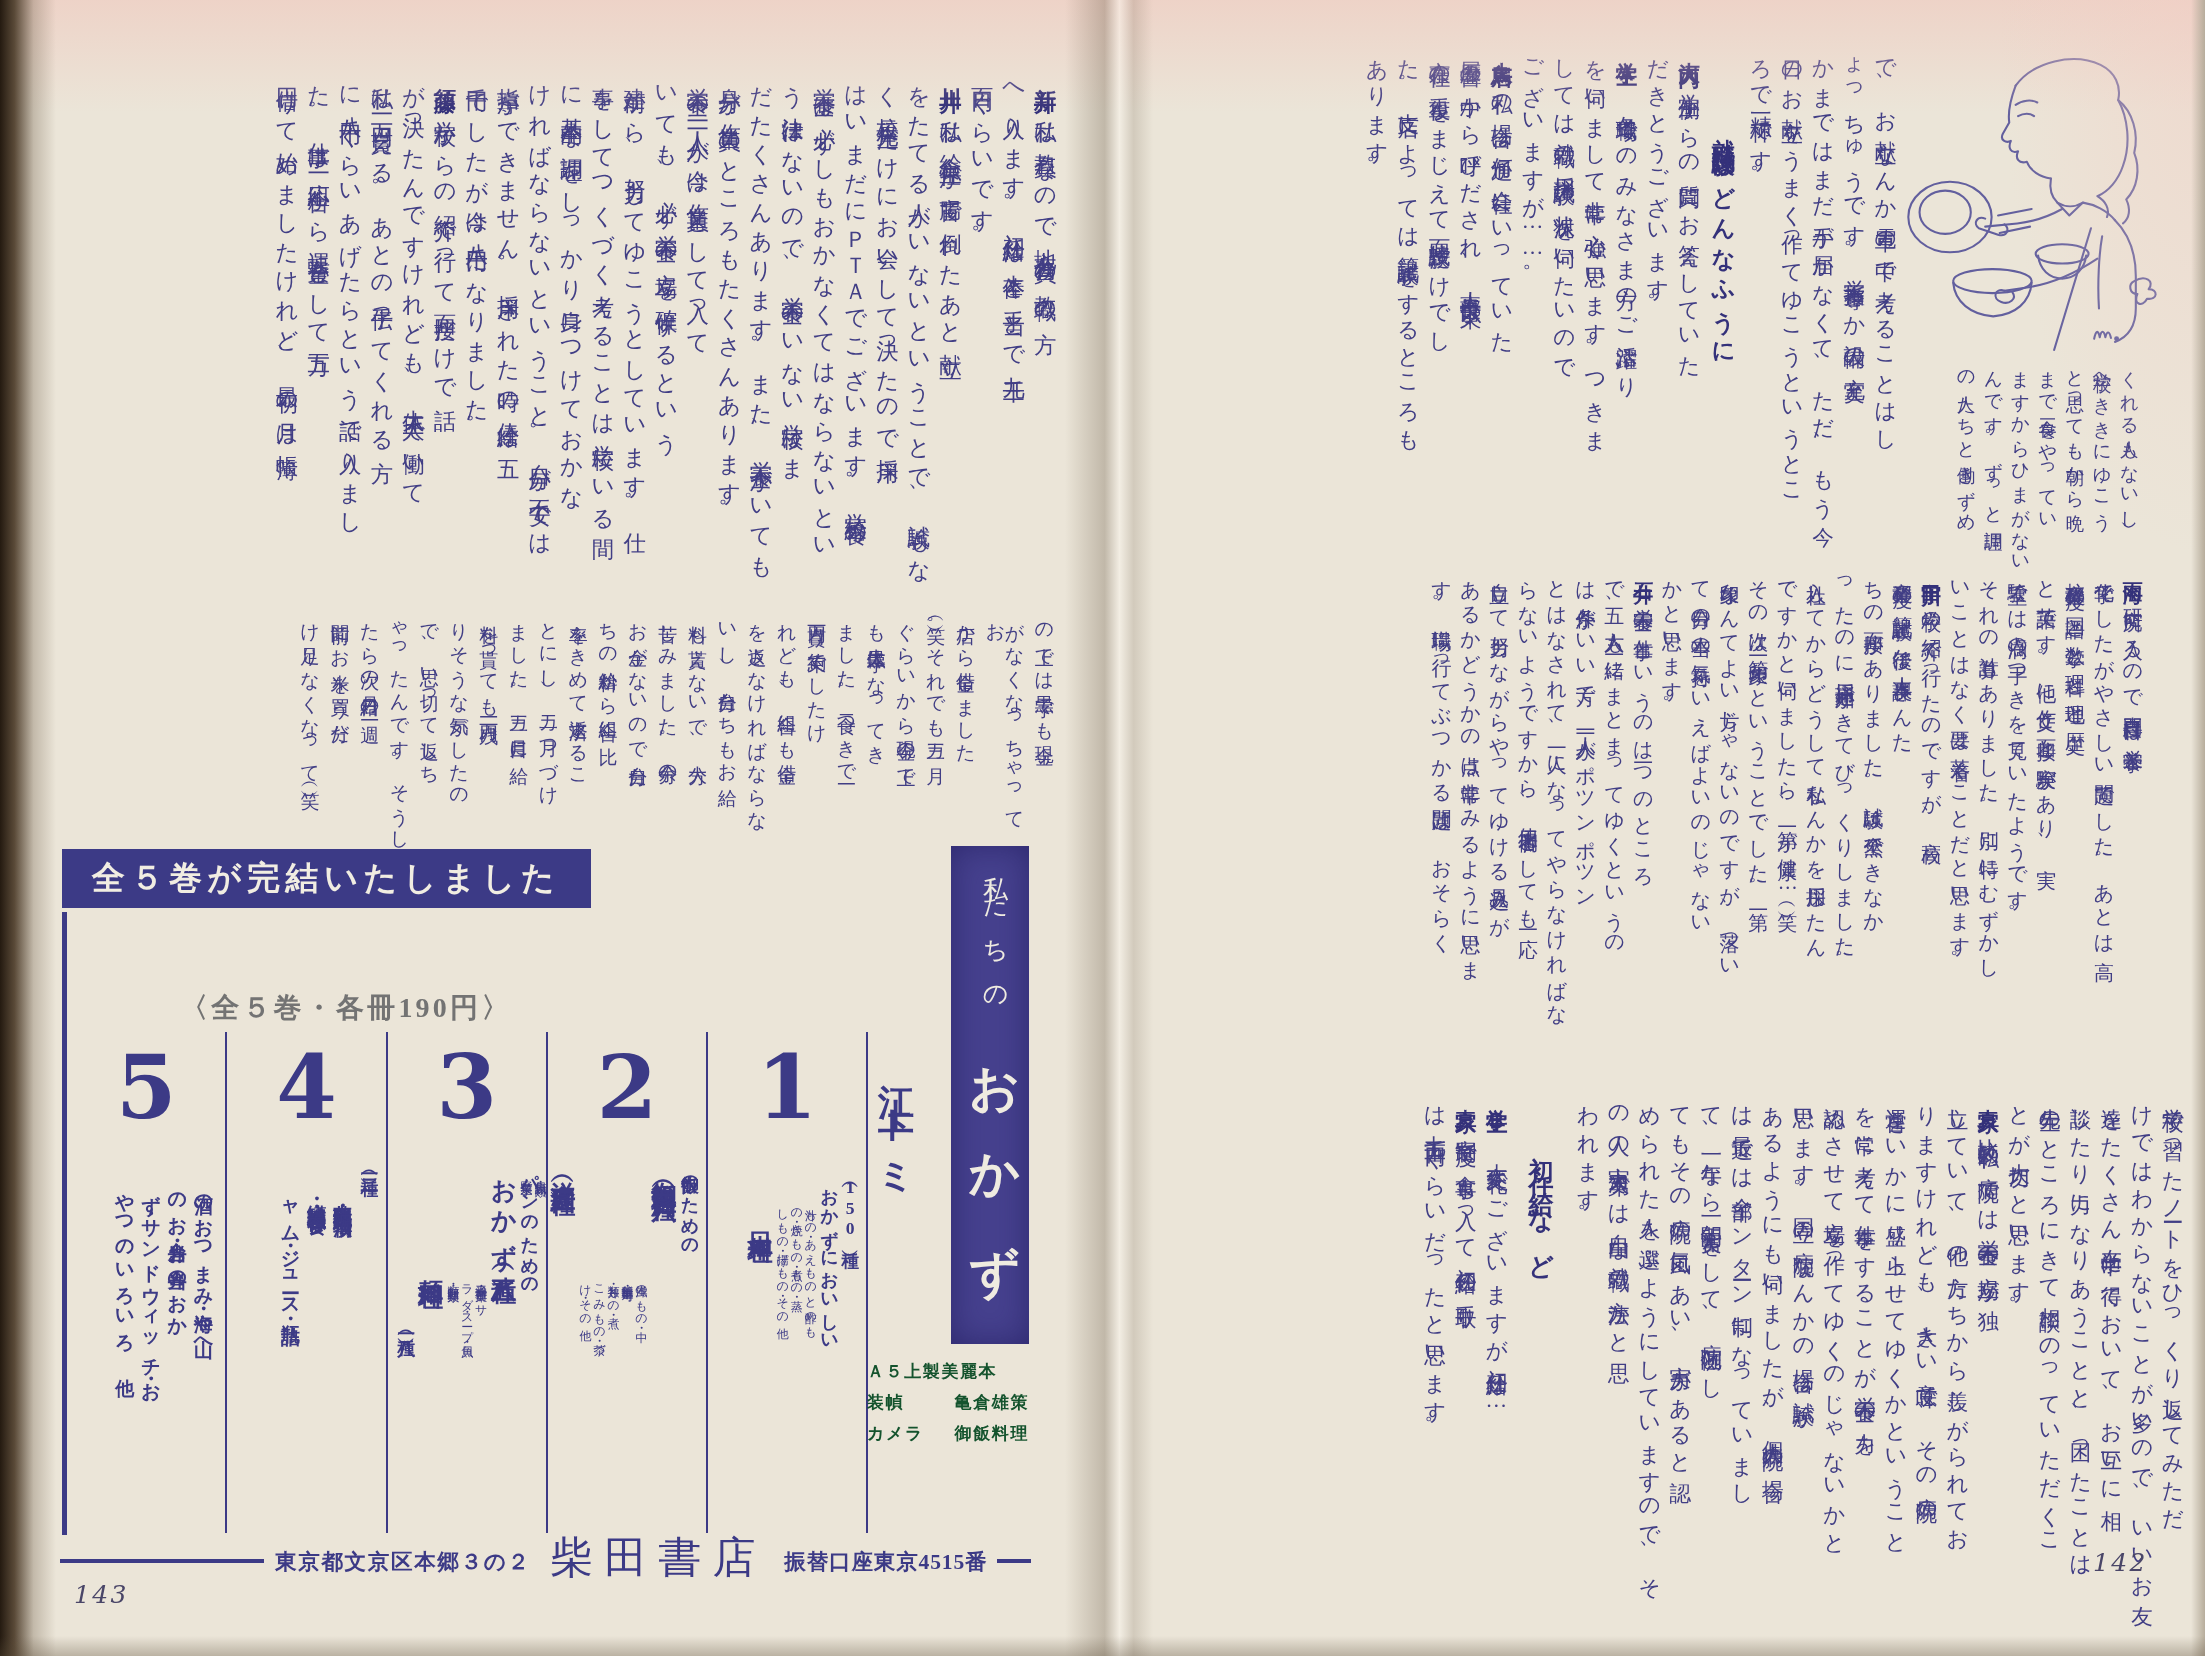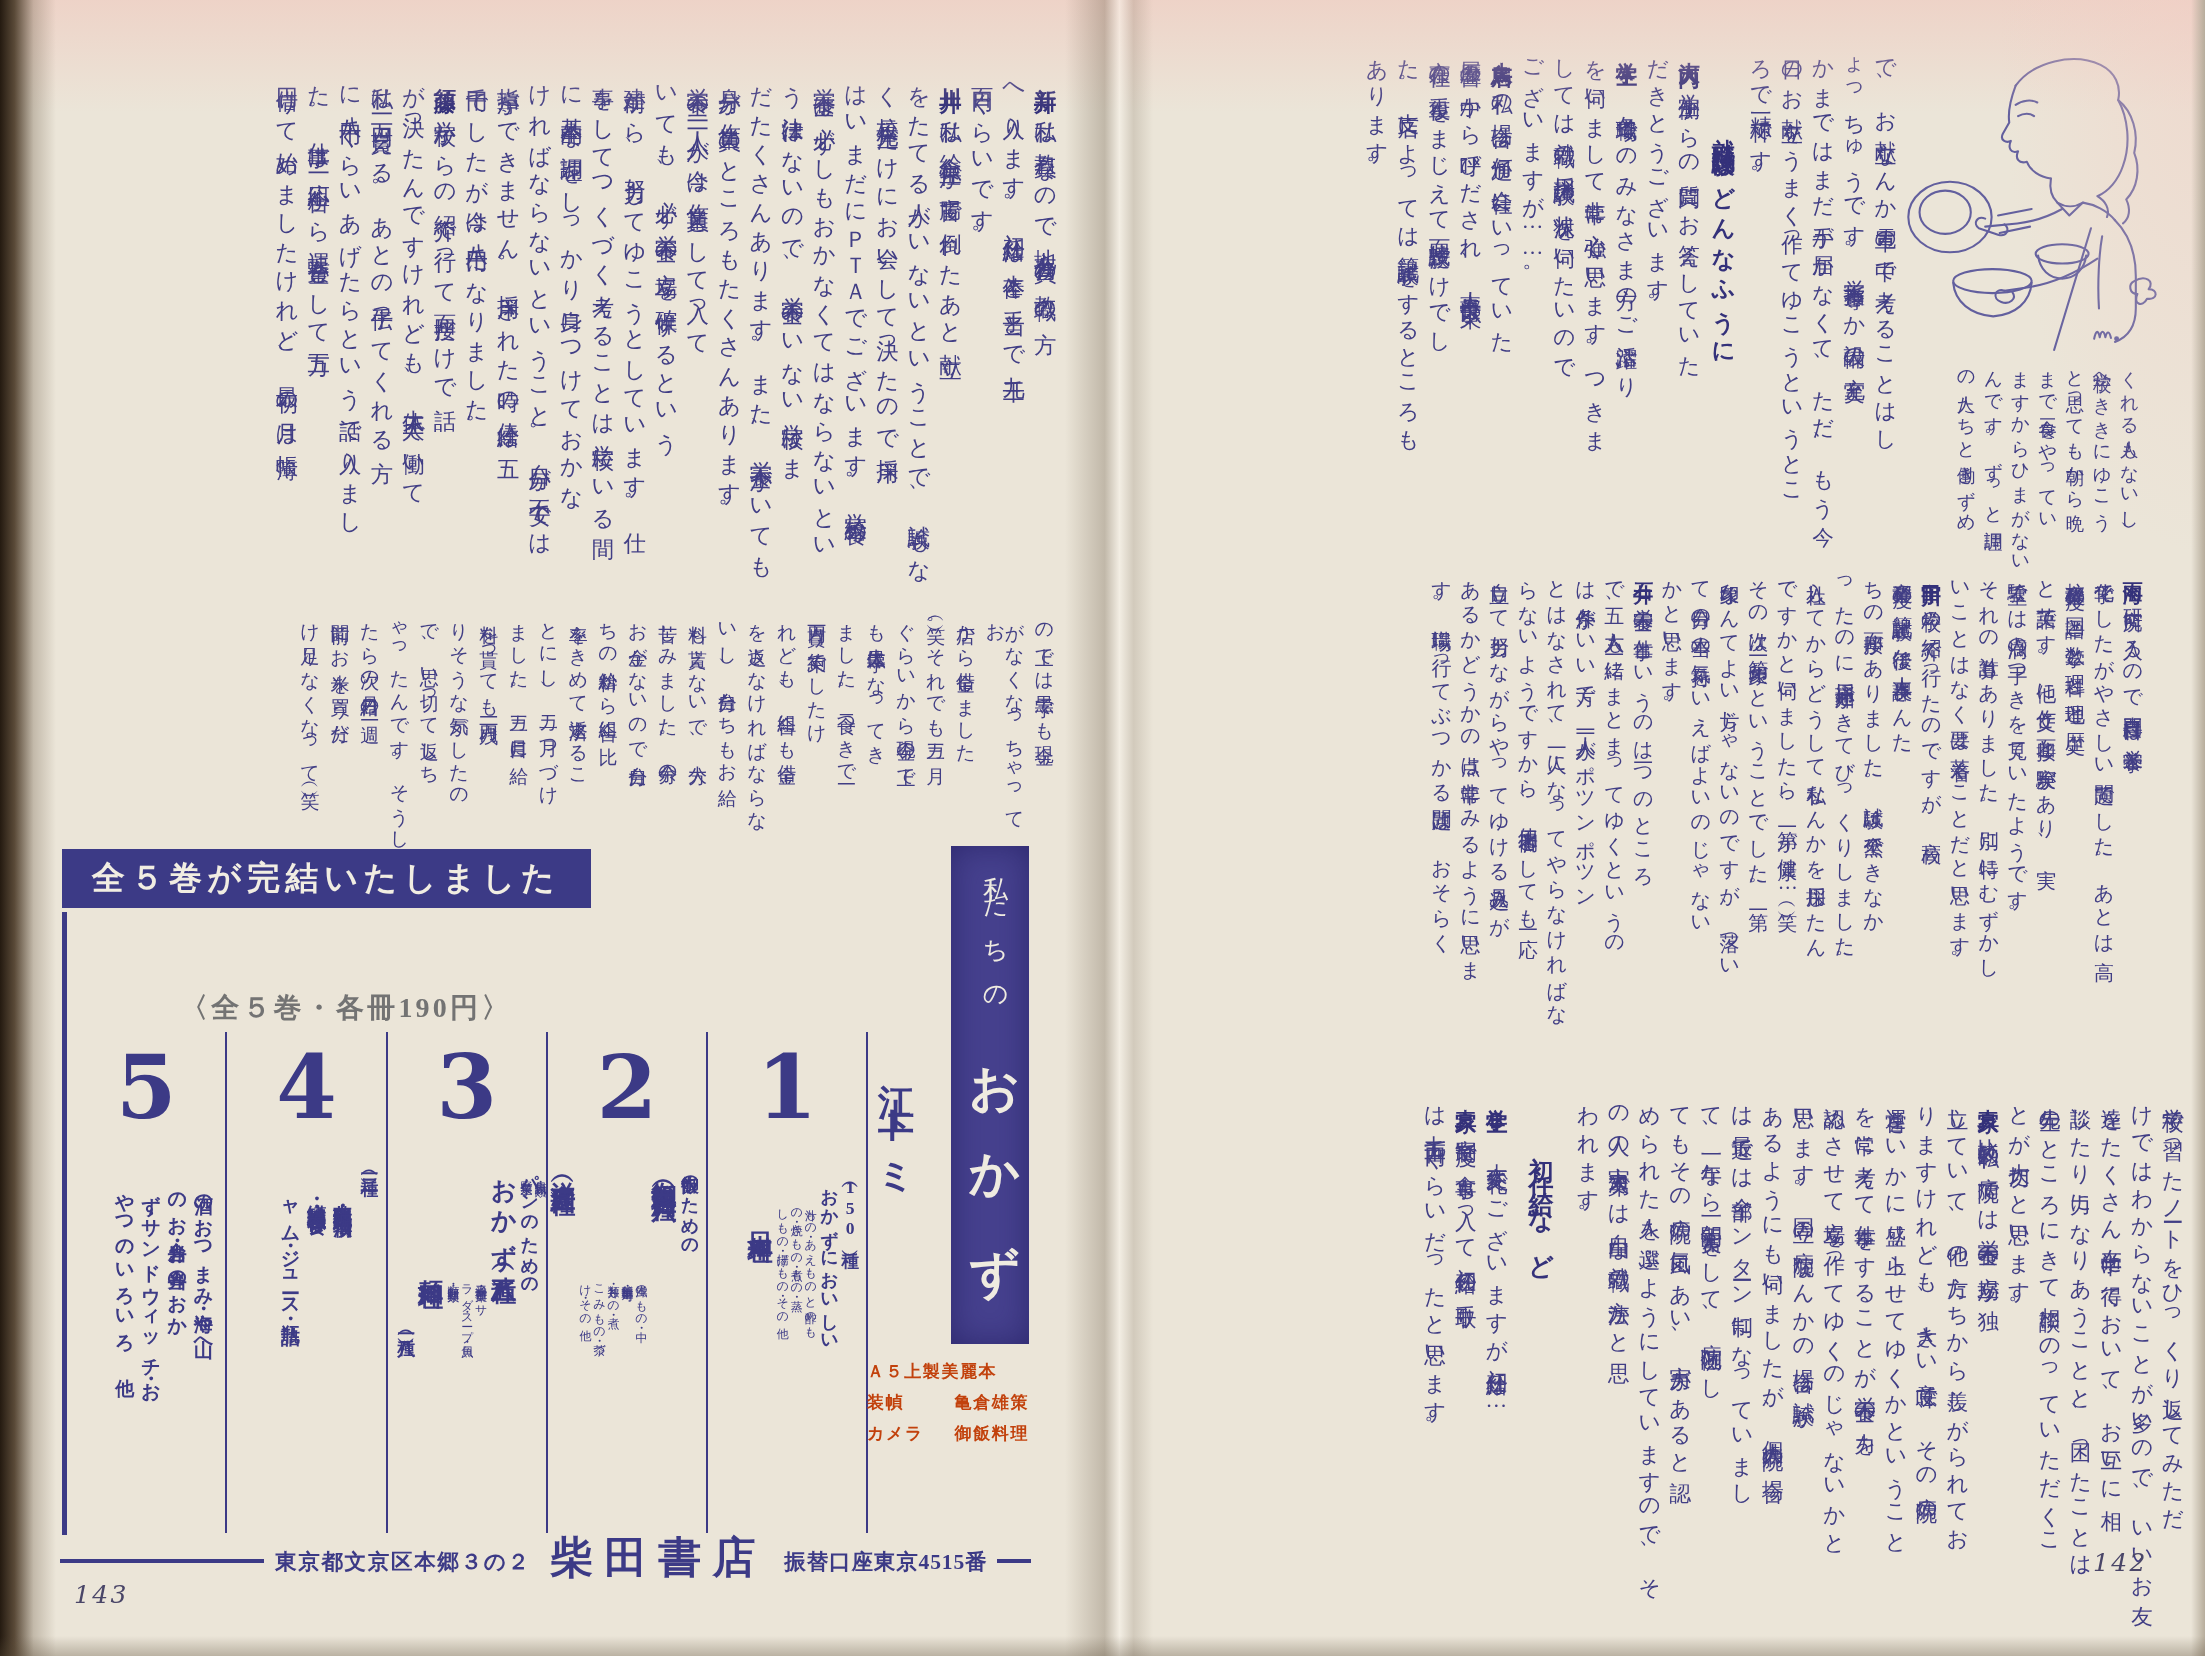--- a/index.html
+++ b/index.html
@@ -76,27 +76,27 @@
   .ad-lines .bb{font-size:25px;font-weight:bold;letter-spacing:2.4px;margin:0 4px;}
   .ad-author{position:absolute;left:811px;top:210px;height:288px;
      writing-mode:vertical-rl;text-orientation:upright;font-weight:bold;
      font-size:36px;letter-spacing:13.6px;color:#3c3a86;}
   .ad-dark{position:absolute;left:891px;top:0;width:78px;height:498px;background:#46418e;
      box-shadow:inset 0 0 32px rgba(30,25,90,.6);}
   .ad-dark .vert{position:absolute;left:0;top:11.2px;width:100%;height:100%;
      writing-mode:vertical-rl;text-orientation:upright;color:#efebe0;text-align:start;}
   .ad-dark .t1{font-size:25px;letter-spacing:18.4px;}
   .ad-dark .t2{font-size:50px;font-weight:bold;letter-spacing:30px;}
-  .ad-credits{position:absolute;left:807px;top:514px;width:162px;color:#c2410c;font-weight:bold;}
+  .ad-credits{position:absolute;left:807px;top:514px;width:162px;color:#14532d;font-weight:bold;}
   .ad-credits .row{display:flex;justify-content:space-between;font-size:17px;margin-bottom:8px;letter-spacing:1.6px;}
   .ad-bottom{position:absolute;left:0;top:686px;width:971px;display:flex;align-items:center;color:#3c3a86;}
   .ad-rule{height:4px;background:#3c3a86;}
   .r1{flex:1;} .r2{width:34px;}
   .ad-addr{font-weight:bold;font-size:21.6px;letter-spacing:1.6px;margin:0 11.2px;}
-  .ad-pub{font-weight:bold;font-size:43px;letter-spacing:11.2px;margin:0 8px;position:relative;top:-3.2px;}
+  .ad-pub{font-weight:normal;font-size:43px;letter-spacing:11.2px;margin:0 8px;position:relative;top:-3.2px;}
   .ad-postal{font-weight:bold;font-size:21.6px;letter-spacing:0.8px;margin:0 9.6px;}
 </style>
 </head>
 <body>
 
 <div class="spread">
 
   <div class="page page-left">
     <div class="dan lp-dan1">
       <div data-dan="page_left.dan1"><div class="col"><b>新井</b>　私は教員なので地方公務員の教職の方</div><div class="col">へ入ります。初任給は本俸と手当とで九千三</div><div class="col">百円ぐらいです。</div><div class="col"><b>川井</b>　私は給食主任が盲腸で倒れたあと献立</div><div class="col">をたてる人がいないということで、試験もな</div><div class="col">く校長先生だけにお会いして決ったので採用</div><div class="col">はいまだにＰＴＡでございます。学校給食の</div><div class="col">栄養士は必ずしもおかなくてはならないとい</div><div class="col">う法律はないので、栄養士のいない学校はま</div><div class="col">だたくさんあります。また、栄養士がいても</div><div class="col">身分が作業員のところもたくさんあります。</div><div class="col">栄養士の一人一人が今は作業員として入って</div><div class="col">いても、必ず栄養士の立場を確保するという</div><div class="col">建前から、努力してゆこうとしています。仕</div><div class="col">事をしてつくづく考えることは学校にいる間</div><div class="col">に基本的な調理をしっかり身につけておかな</div><div class="col">ければならないということ。自分が不安では</div><div class="col">指導ができません。採用された時の俸給は五</div><div class="col">千円でしたが今は八千円になりました。</div><div class="col"><b>須藤</b>　学校からの紹介で行って面接だけで話</div><div class="col">が決ったんですけれども、大体三人で働いて</div><div class="col">私は一万円貰える。あとの手伝ってくれる方</div><div class="col">に八千円ぐらいあげたらという話で入りまし</div><div class="col">た。仕事は一応組合から運転資金として五万</div><div class="col">円借りて始めましたけれど、最初の月は帳簿</div></div>

